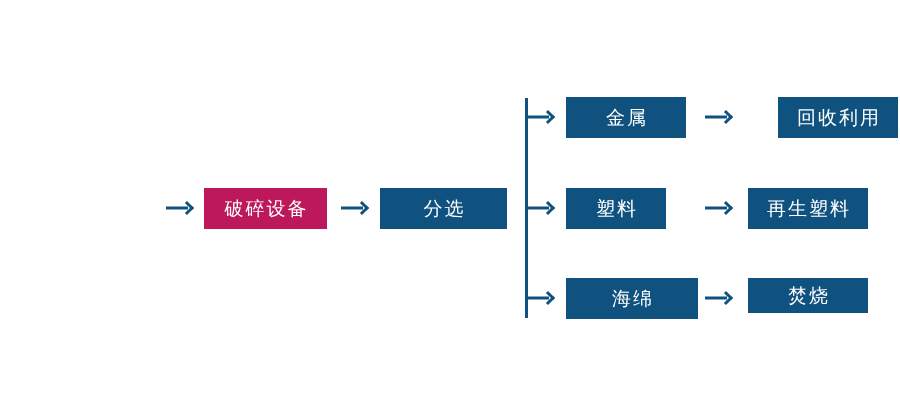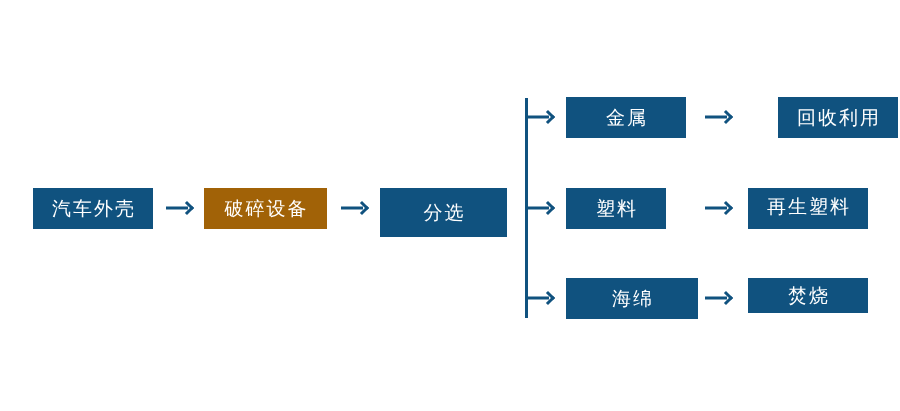--- a/index.html
+++ b/index.html
@@ -26,21 +26,21 @@
     justify-content: center;
     color: #ffffff;
     font-size: 19px;
     letter-spacing: 2px;
     line-height: 1;
     white-space: nowrap;
     box-sizing: border-box;
     padding-left: 2px;
   }
   .node.blue  { background: #10527f; }
-  .node.red   { background: #a16207; }
+  .node.red   { background: #be185d; }
 
   
   .arrow {
     position: absolute;
     display: block;
   }
   .arrow .shaft {
     position: absolute;
     left: 0;
     top: 50%;
@@ -65,39 +65,36 @@
     position: absolute;
     background: #10527f;
     width: 3px;
   }
 </style>
 </head>
 <body>
 
 <div id="flow-canvas">
 
-  <div class="node blue" style="left:33px; top:188px; width:120px; height:41px;">
-    <span>汽车外壳</span>
-  </div>
 
   <div class="arrow" style="left:166px; top:198px; width:26px; height:20px;">
     <span class="shaft" style="width:22px;"></span>
     <span class="head"></span>
   </div>
 
   <div class="node red" style="left:204px; top:188px; width:123px; height:41px;">
     <span>破碎设备</span>
   </div>
 
   <div class="arrow" style="left:341px; top:198px; width:26px; height:20px;">
     <span class="shaft" style="width:22px;"></span>
     <span class="head"></span>
   </div>
 
-  <div class="node blue" style="left:380px; top:188px; width:127px; height:49px;">
+  <div class="node blue" style="left:380px; top:188px; width:127px; height:41px;">
     <span>分选</span>
   </div>
 
   <div class="bus-line" style="left:525px; top:98px; height:220px;"></div>
 
   <div class="arrow" style="left:527px; top:107px; width:26px; height:20px;">
     <span class="shaft" style="width:22px;"></span>
     <span class="head"></span>
   </div>
 
@@ -121,21 +118,21 @@
 
   <div class="node blue" style="left:566px; top:188px; width:100px; height:41px;">
     <span>塑料</span>
   </div>
 
   <div class="arrow" style="left:705px; top:198px; width:26px; height:20px;">
     <span class="shaft" style="width:22px;"></span>
     <span class="head"></span>
   </div>
 
-  <div class="node blue" style="left:748px; top:188px; width:120px; height:41px;font-family:Liberation Mono, monospace;">
+  <div class="node blue" style="left:748px; top:188px; width:120px; height:41px;">
     <span>再生塑料</span>
   </div>
 
   <div class="arrow" style="left:527px; top:288px; width:26px; height:20px;">
     <span class="shaft" style="width:22px;"></span>
     <span class="head"></span>
   </div>
 
   <div class="node blue" style="left:566px; top:278px; width:132px; height:41px;">
     <span>海绵</span>

